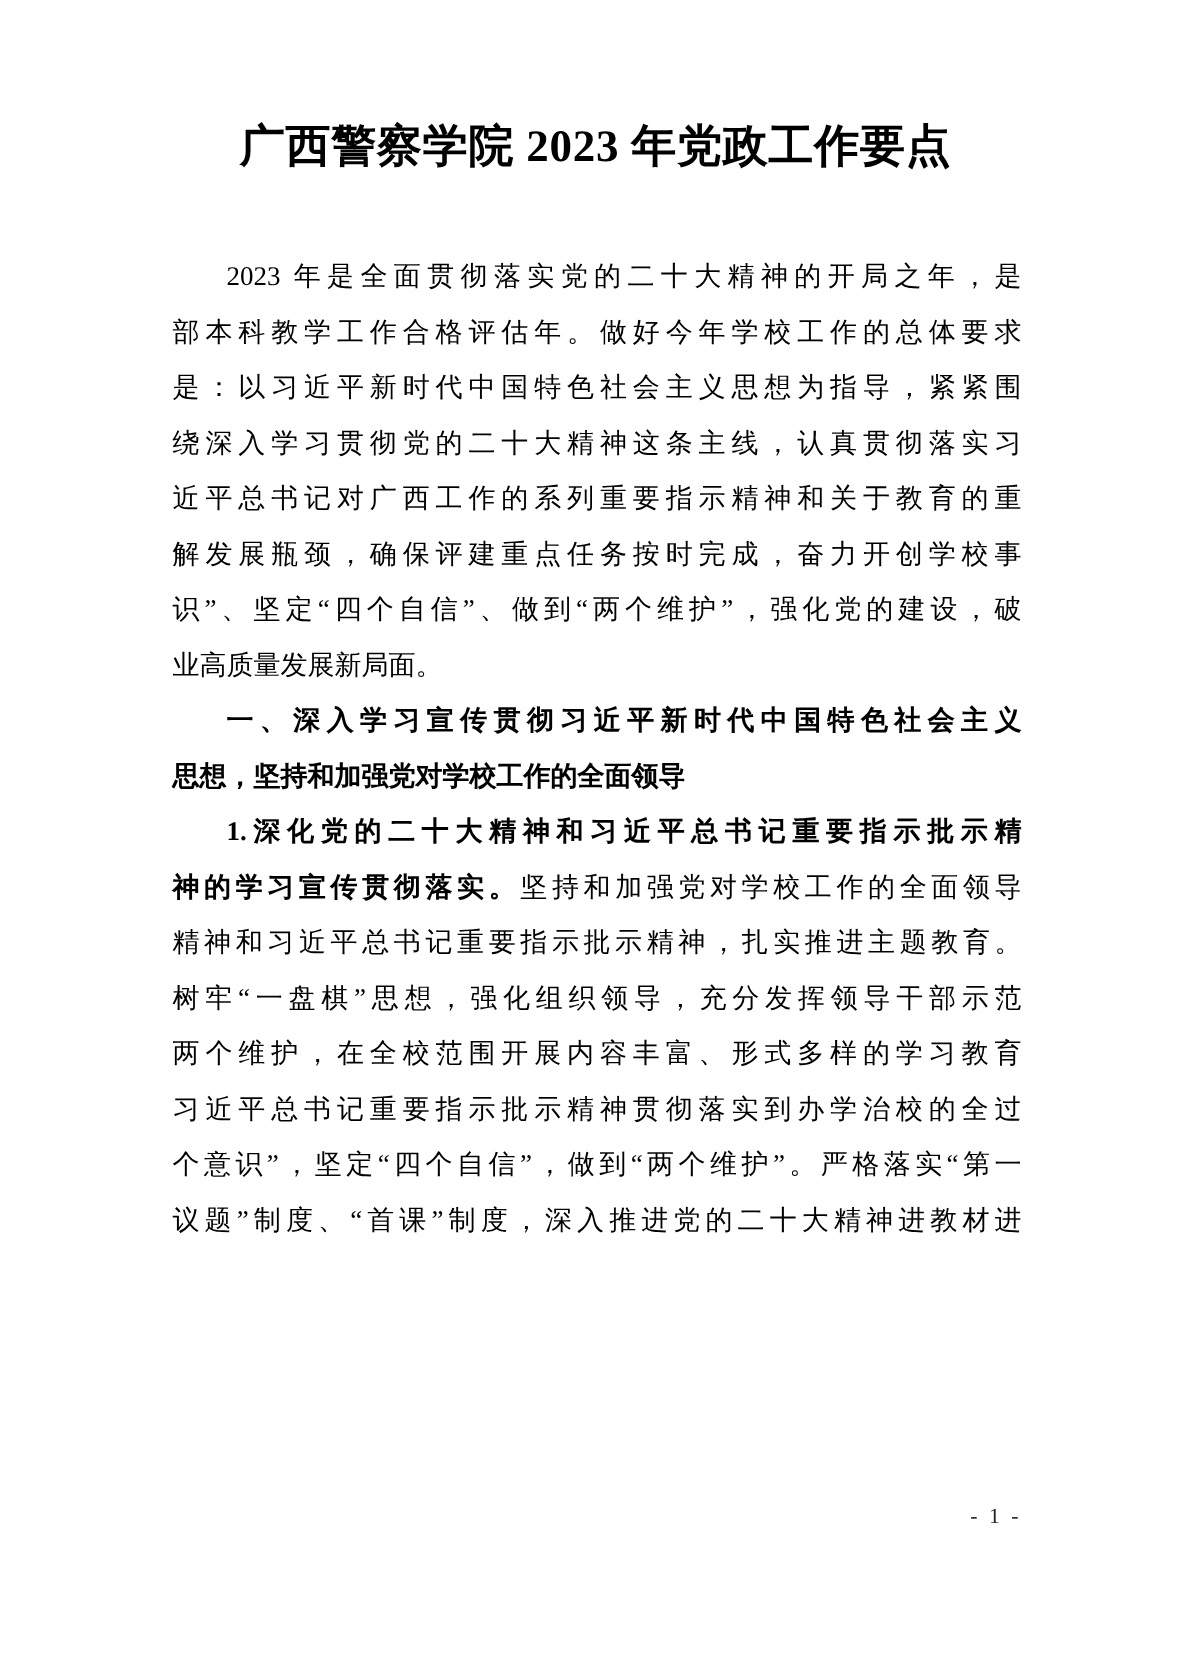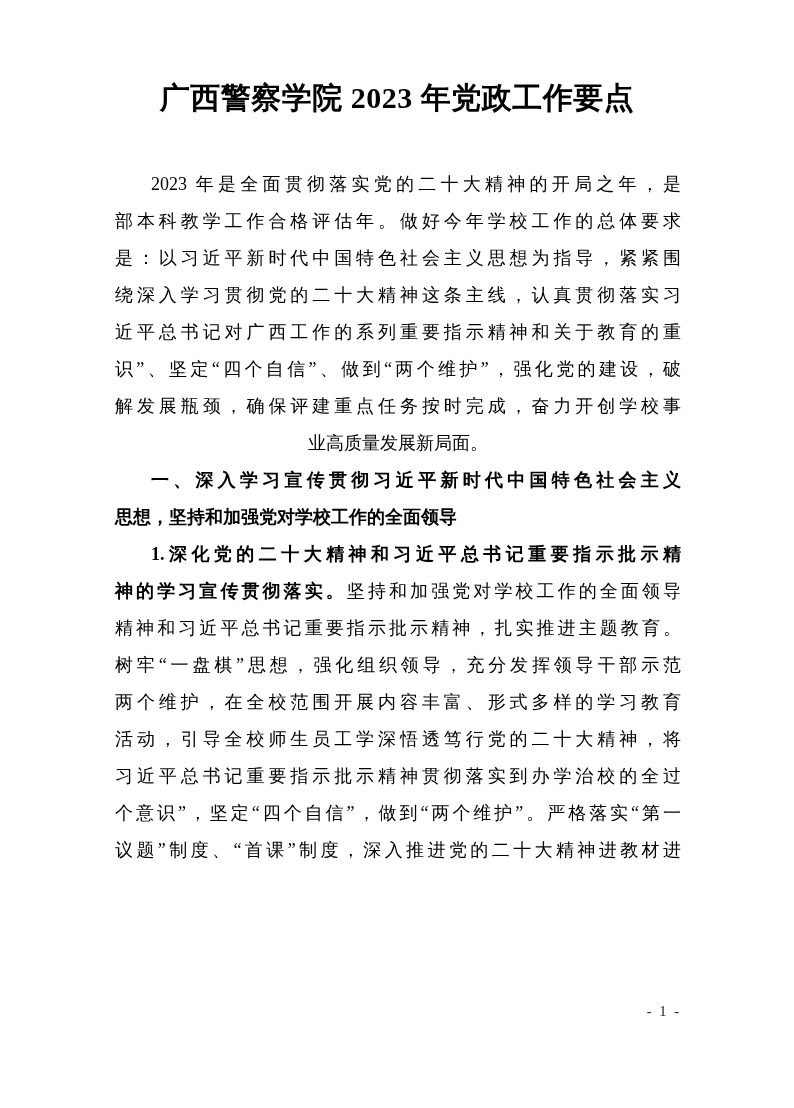--- a/index.html
+++ b/index.html
@@ -48,21 +48,20 @@
     text-align: justify;
     text-align-last: justify;
     text-justify: inter-character;
   }
   .line.indent {
     text-indent: 2em;
   }
   .line.body {
     font-family: "Liberation Serif", serif;
     font-weight: normal;
-    text-align: center;
   }
   .line.heading {
     font-family: Liberation Serif, serif;
     font-weight: bold;
   }
   .bold {
     font-weight: bold;
   }
   .page-footer {
     position: absolute;
@@ -82,30 +81,29 @@
 
 <div class="page">
   <div class="doc-title">广西警察学院 2023 年党政工作要点</div>
 
   <div class="doc-body">
       <div class="line body indent fill"><span>2023 年是全面贯彻落实党的二十大精神的开局之年，是</span></div>
       <div class="line body fill"><span>部本科教学工作合格评估年。做好今年学校工作的总体要求</span></div>
       <div class="line body fill"><span>是：以习近平新时代中国特色社会主义思想为指导，紧紧围</span></div>
       <div class="line body fill"><span>绕深入学习贯彻党的二十大精神这条主线，认真贯彻落实习</span></div>
       <div class="line body fill"><span>近平总书记对广西工作的系列重要指示精神和关于教育的重</span></div>
+      <div class="line body fill"><span>解发展瓶颈，确保评建重点任务按时完成，奋力开创学校事</span></div>
       <div class="line body fill"><span>识”、坚定“四个自信”、做到“两个维护”，强化党的建设，破</span></div>
-      <div class="line body fill"><span>解发展瓶颈，确保评建重点任务按时完成，奋力开创学校事</span></div>
       <div class="line body"><span>业高质量发展新局面。</span></div>
       <div class="line heading indent fill"><span class="bold">一、深入学习宣传贯彻习近平新时代中国特色社会主义</span></div>
       <div class="line heading"><span class="bold">思想，坚持和加强党对学校工作的全面领导</span></div>
       <div class="line body indent fill"><span class="bold">1.深化党的二十大精神和习近平总书记重要指示批示精</span></div>
       <div class="line body fill"><span class="bold">神的学习宣传贯彻落实。</span><span>坚持和加强党对学校工作的全面领导</span></div>
       <div class="line body fill"><span>精神和习近平总书记重要指示批示精神，扎实推进主题教育。</span></div>
       <div class="line body fill"><span>树牢“一盘棋”思想，强化组织领导，充分发挥领导干部示范</span></div>
       <div class="line body fill"><span>两个维护，在全校范围开展内容丰富、形式多样的学习教育</span></div>
-      <div class="line body fill"><span>活动，引导全校师生员工学深悟透笃行党的二十大精神，将</span></div>
       <div class="line body fill"><span>习近平总书记重要指示批示精神贯彻落实到办学治校的全过</span></div>
       <div class="line body fill"><span>个意识”，坚定“四个自信”，做到“两个维护”。严格落实“第一</span></div>
       <div class="line body fill"><span>议题”制度、“首课”制度，深入推进党的二十大精神进教材进</span></div>
     </div>
 
   <div class="page-footer">- 1 -</div>
 </div>
 
 </body></html>

